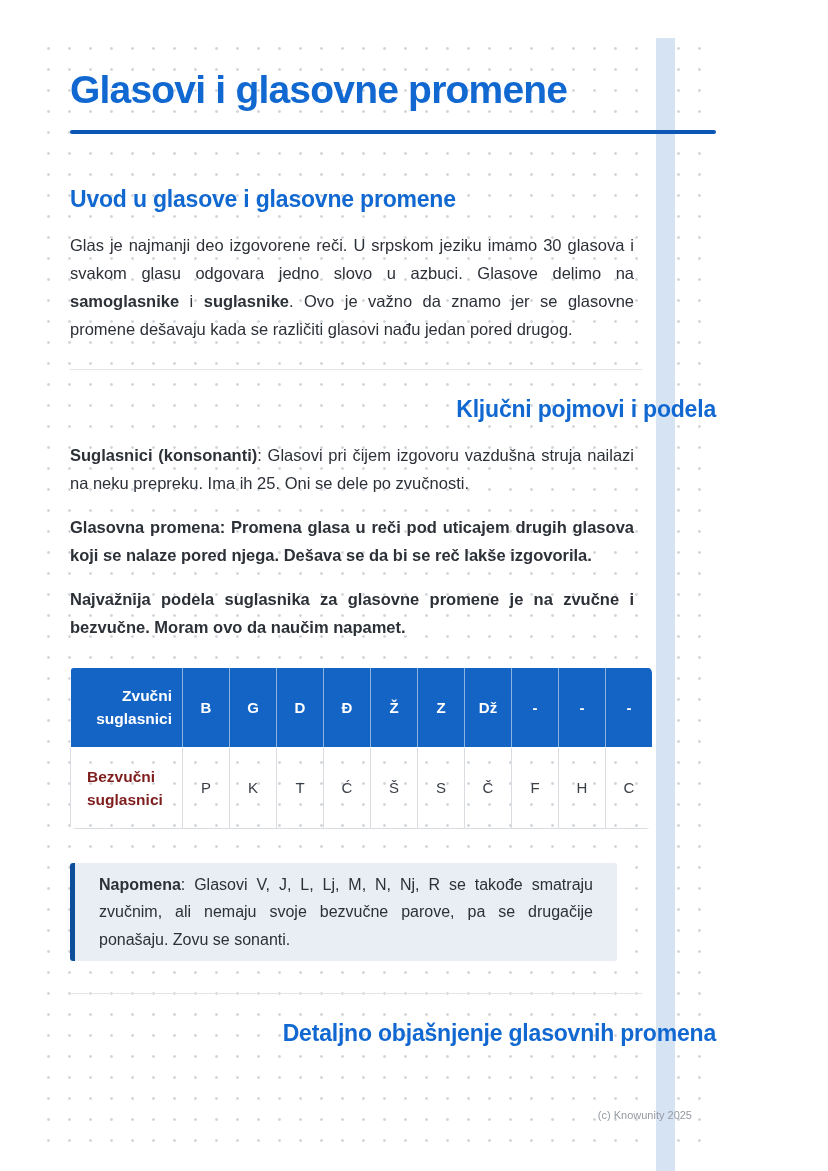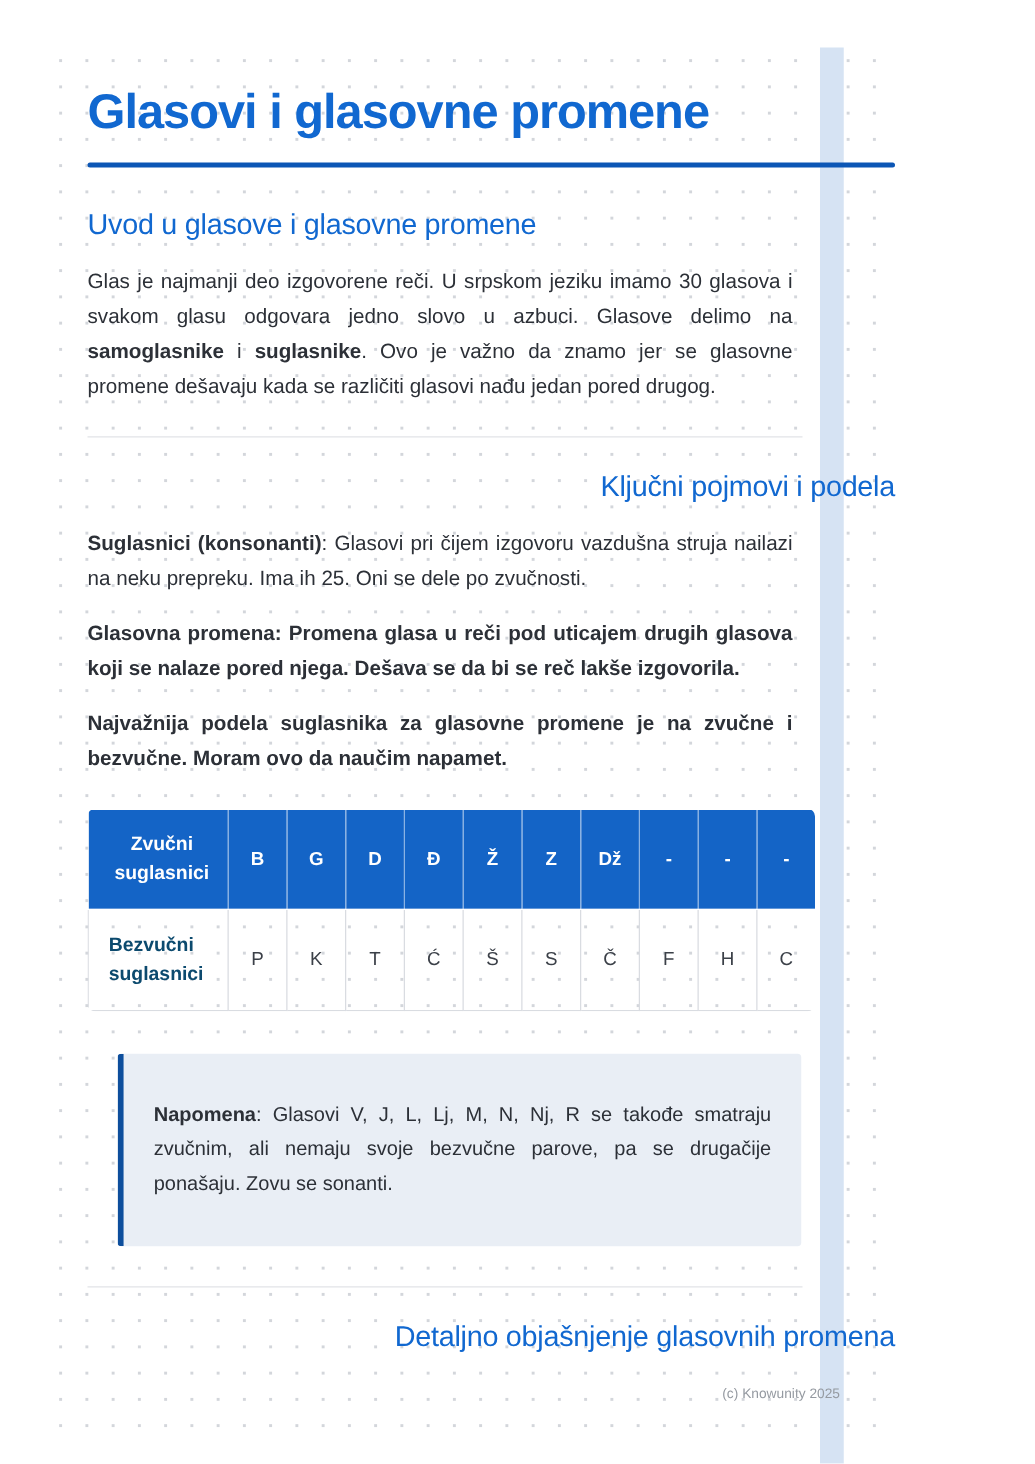--- a/index.html
+++ b/index.html
@@ -47,23 +47,23 @@
 
   .title-rule {
     margin-top: 18px;
     width: 646px;
     height: 4px;
     border-radius: 2px;
     background: var(--rule-blue, #0c56b5);
   }
 
   .h2 {
-    margin: 32px 0 0 0;
+    margin: 52px 0 0 0;
     font-size: 23px;
-    font-weight: normal;
+    font-weight: bold;
     letter-spacing: -0.2px;
     color: var(--accent-blue, #1168d0);
   }
 
   .para {
     margin: 18px 0 0 0;
     width: 564px;
     font-size: 16.5px;
     line-height: 1.7;
     color: var(--text-dark, #2c3037);
@@ -96,64 +96,64 @@
   .hc {
     background: var(--table-header-blue, #1464c6);
     color: #ffffff;
     font-weight: bold;
     font-size: 15px;
     text-align: center;
     border: 1px solid rgba(255,255,255,0.5);
     padding: 16px 4px;
   }
   .hc.row-label {
-    text-align: center;
+    text-align: right;
     padding: 16px 10px 16px 16px;
     font-size: 15.5px;
     line-height: 1.5;
   }
 
   .bc {
     background: transparent;
     color: #3b4048;
     font-size: 15px;
     text-align: center;
     border: 1px solid #d9dce1;
     padding: 17px 4px;
   }
   .bc.row-label {
     text-align: left;
     font-weight: bold;
-    color: #0c4a6e;
+    color: #7f1d1d;
     padding: 17px 10px 17px 16px;
     font-size: 15.5px;
     line-height: 1.5;
   }
 
   .note {
-    margin: 34px 0 0 24px;
+    margin: 34px 0 0 0;
     width: 494px;
     background: var(--note-bg, #e9eef5);
     border-left: 5px solid var(--note-border-blue, #0d4e9c);
     border-radius: 3px;
-    padding: 36px 24px;
+    padding: 8px 24px;
   }
   .note-text {
     margin: 0;
     font-size: 16px;
     line-height: 1.7;
     color: var(--text-dark, #2c3037);
     text-align: justify;
   }
 
   .divider.divider-2 { margin-top: 32px; }
 
   .footer {
     position: absolute;
-    right: 64px;
+    right: 44px;
     bottom: 50px;
     font-size: 11px;
     color: var(--muted-gray, #959aa1);
     z-index: 2;
   }
 </style>
 </head>
 <body>
 
 <div class="page">

